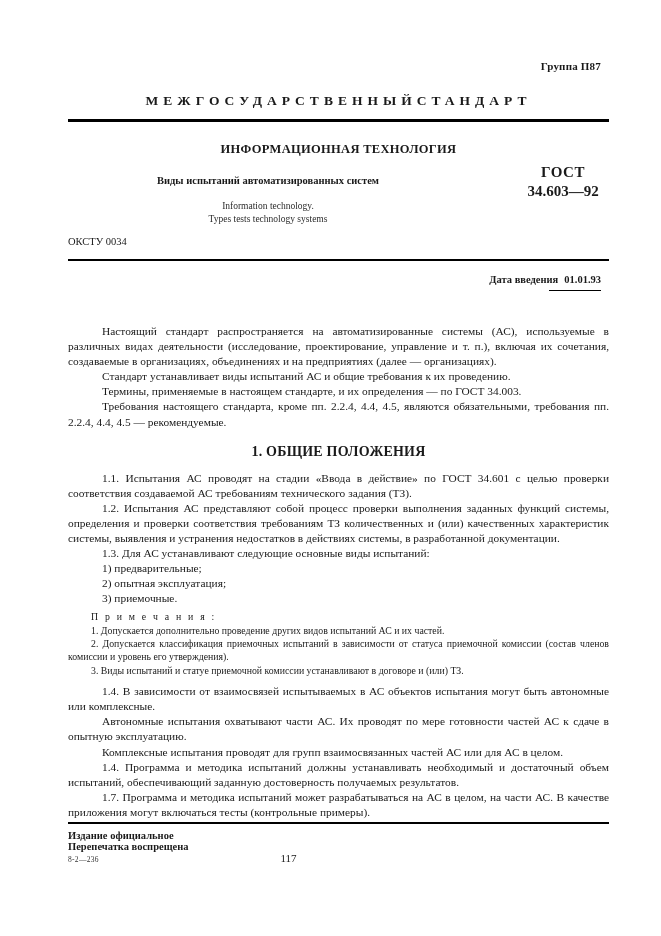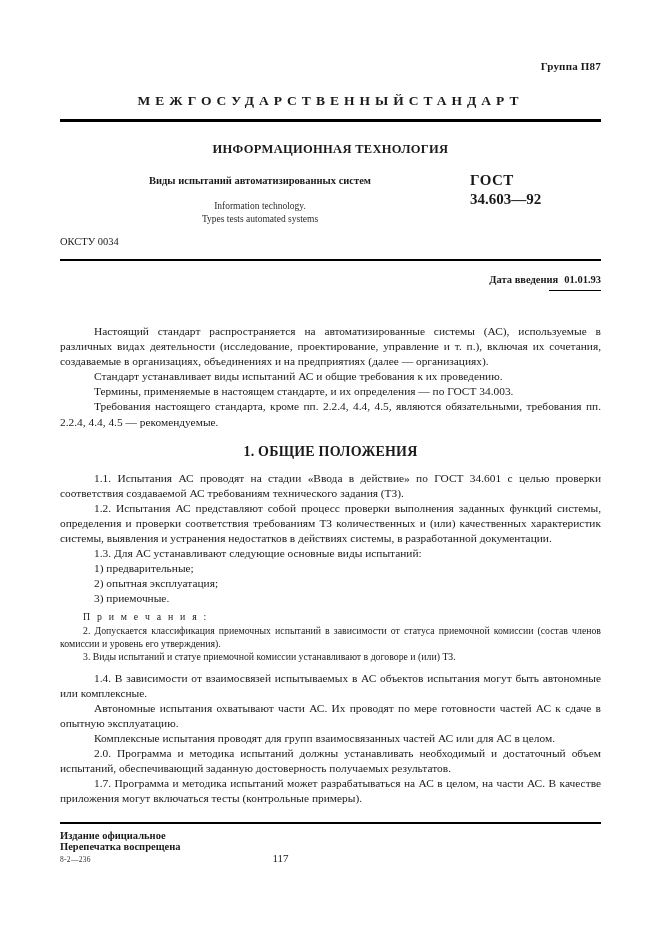--- a/index.html
+++ b/index.html
@@ -12,20 +12,21 @@
     height: 936px;
     position: relative;
     font-family: "Liberation Serif", "DejaVu Serif", serif;
     color: #1a1a1a;
     overflow: hidden;
   }
   .page {
     position: absolute;
     inset: 0;
     padding: 4px;
+    margin-left: 8px;
   }
 
   
   .group-line {
     position: absolute;
     top: 60px;
     right: 60px;
     font-size: 11px;
     font-weight: bold;
     letter-spacing: 0.2px;
@@ -85,24 +86,24 @@
     top: 200px;
     left: 40px;
     width: 440px;
     text-align: center;
     font-size: 9.5px;
     line-height: 13px;
     color: #2b2b2b;
   }
   .gost-block {
     position: absolute;
-    top: 172px;
+    top: 164px;
     left: 470px;
     width: 170px;
-    text-align: left;
+    text-align: center;
     font-weight: bold;
   }
   .gost-block .g1 { font-size: 15px; letter-spacing: 0.5px; }
   .gost-block .g2 { font-size: 15px; margin-top: 2px; }
 
   .okstu {
     position: absolute;
     top: 236px;
     left: 60px;
     font-size: 10.5px;
@@ -219,21 +220,21 @@
     <span class="w1">МЕЖГОСУДАРСТВЕННЫЙ</span>
     <span class="w2">СТАНДАРТ</span>
   </div>
 
   <div class="rule-thick" id="rule1"></div>
 
   <div class="doc-title">ИНФОРМАЦИОННАЯ ТЕХНОЛОГИЯ</div>
   <div class="doc-subtitle">Виды испытаний автоматизированных систем</div>
   <div class="doc-en">
     <div>Information technology.</div>
-    <div>Types tests automated systems</div>
+    <div>Types tests technology systems</div>
   </div>
 
   <div class="gost-block">
     <div class="g1">ГОСТ</div>
     <div class="g2">34.603—92</div>
   </div>
 
   <div class="okstu">ОКСТУ 0034</div>
 
   <div class="rule-thin" id="rule2"></div>
@@ -255,30 +256,31 @@
     <p class="para">1.1. Испытания АС проводят на стадии «Ввода в действие» по ГОСТ 34.601 с целью проверки соответствия создаваемой АС требованиям технического задания (ТЗ).</p>
     <p class="para">1.2. Испытания АС представляют собой процесс проверки выполнения заданных функций системы, определения и проверки соответствия требованиям ТЗ количественных и (или) качественных характеристик системы, выявления и устранения недостатков в действиях системы, в разработанной документации.</p>
     <p class="para">1.3. Для АС устанавливают следующие основные виды испытаний:</p>
 
     <p class="item">1)  предварительные;</p>
     <p class="item">2)  опытная  эксплуатация;</p>
     <p class="item">3)  приемочные.</p>
 
     <div class="notes">
       <p class="notes-head">П р и м е ч а н и я :</p>
+      <p class="note">1. Допускается дополнительно проведение других видов испытаний АС и их частей.</p>
       <p class="note">2. Допускается классификация приемочных испытаний в зависимости от статуса приемочной комиссии (состав членов комиссии и уровень его утверждения).</p>
       <p class="note">3. Виды испытаний и статуе приемочной комиссии устанавливают в договоре и (или) ТЗ.</p>
     </div>
 
     <div class="gap-sm"></div>
 
     <p class="para">1.4. В зависимости от взаимосвязей испытываемых в АС объектов испытания могут быть автономные или комплексные.</p>
     <p class="para">Автономные испытания охватывают части АС. Их проводят по мере готовности частей АС к сдаче в опытную эксплуатацию.</p>
     <p class="para">Комплексные испытания проводят для групп взаимосвязанных частей АС или для АС в целом.</p>
-    <p class="para">2.0. Программа и методика испытаний должны устанавливать необходимый и достаточный объем испытаний, обеспечивающий заданную достоверность получаемых результатов.</p>
+    <p class="para">1.4. Программа и методика испытаний должны устанавливать необходимый и достаточный объем испытаний, обеспечивающий заданную достоверность получаемых результатов.</p>
     <p class="para">1.7. Программа и методика испытаний  может разрабатываться  на  АС в целом, на части АС. В качестве приложения могут включаться тесты (контрольные примеры).</p>
 
   </div>
 
   <div class="rule-thin" id="rule3"></div>
 
   <div class="footer-row">
     <span>Издание официальное</span>
     <span>Перепечатка воспрещена</span>
   </div>

